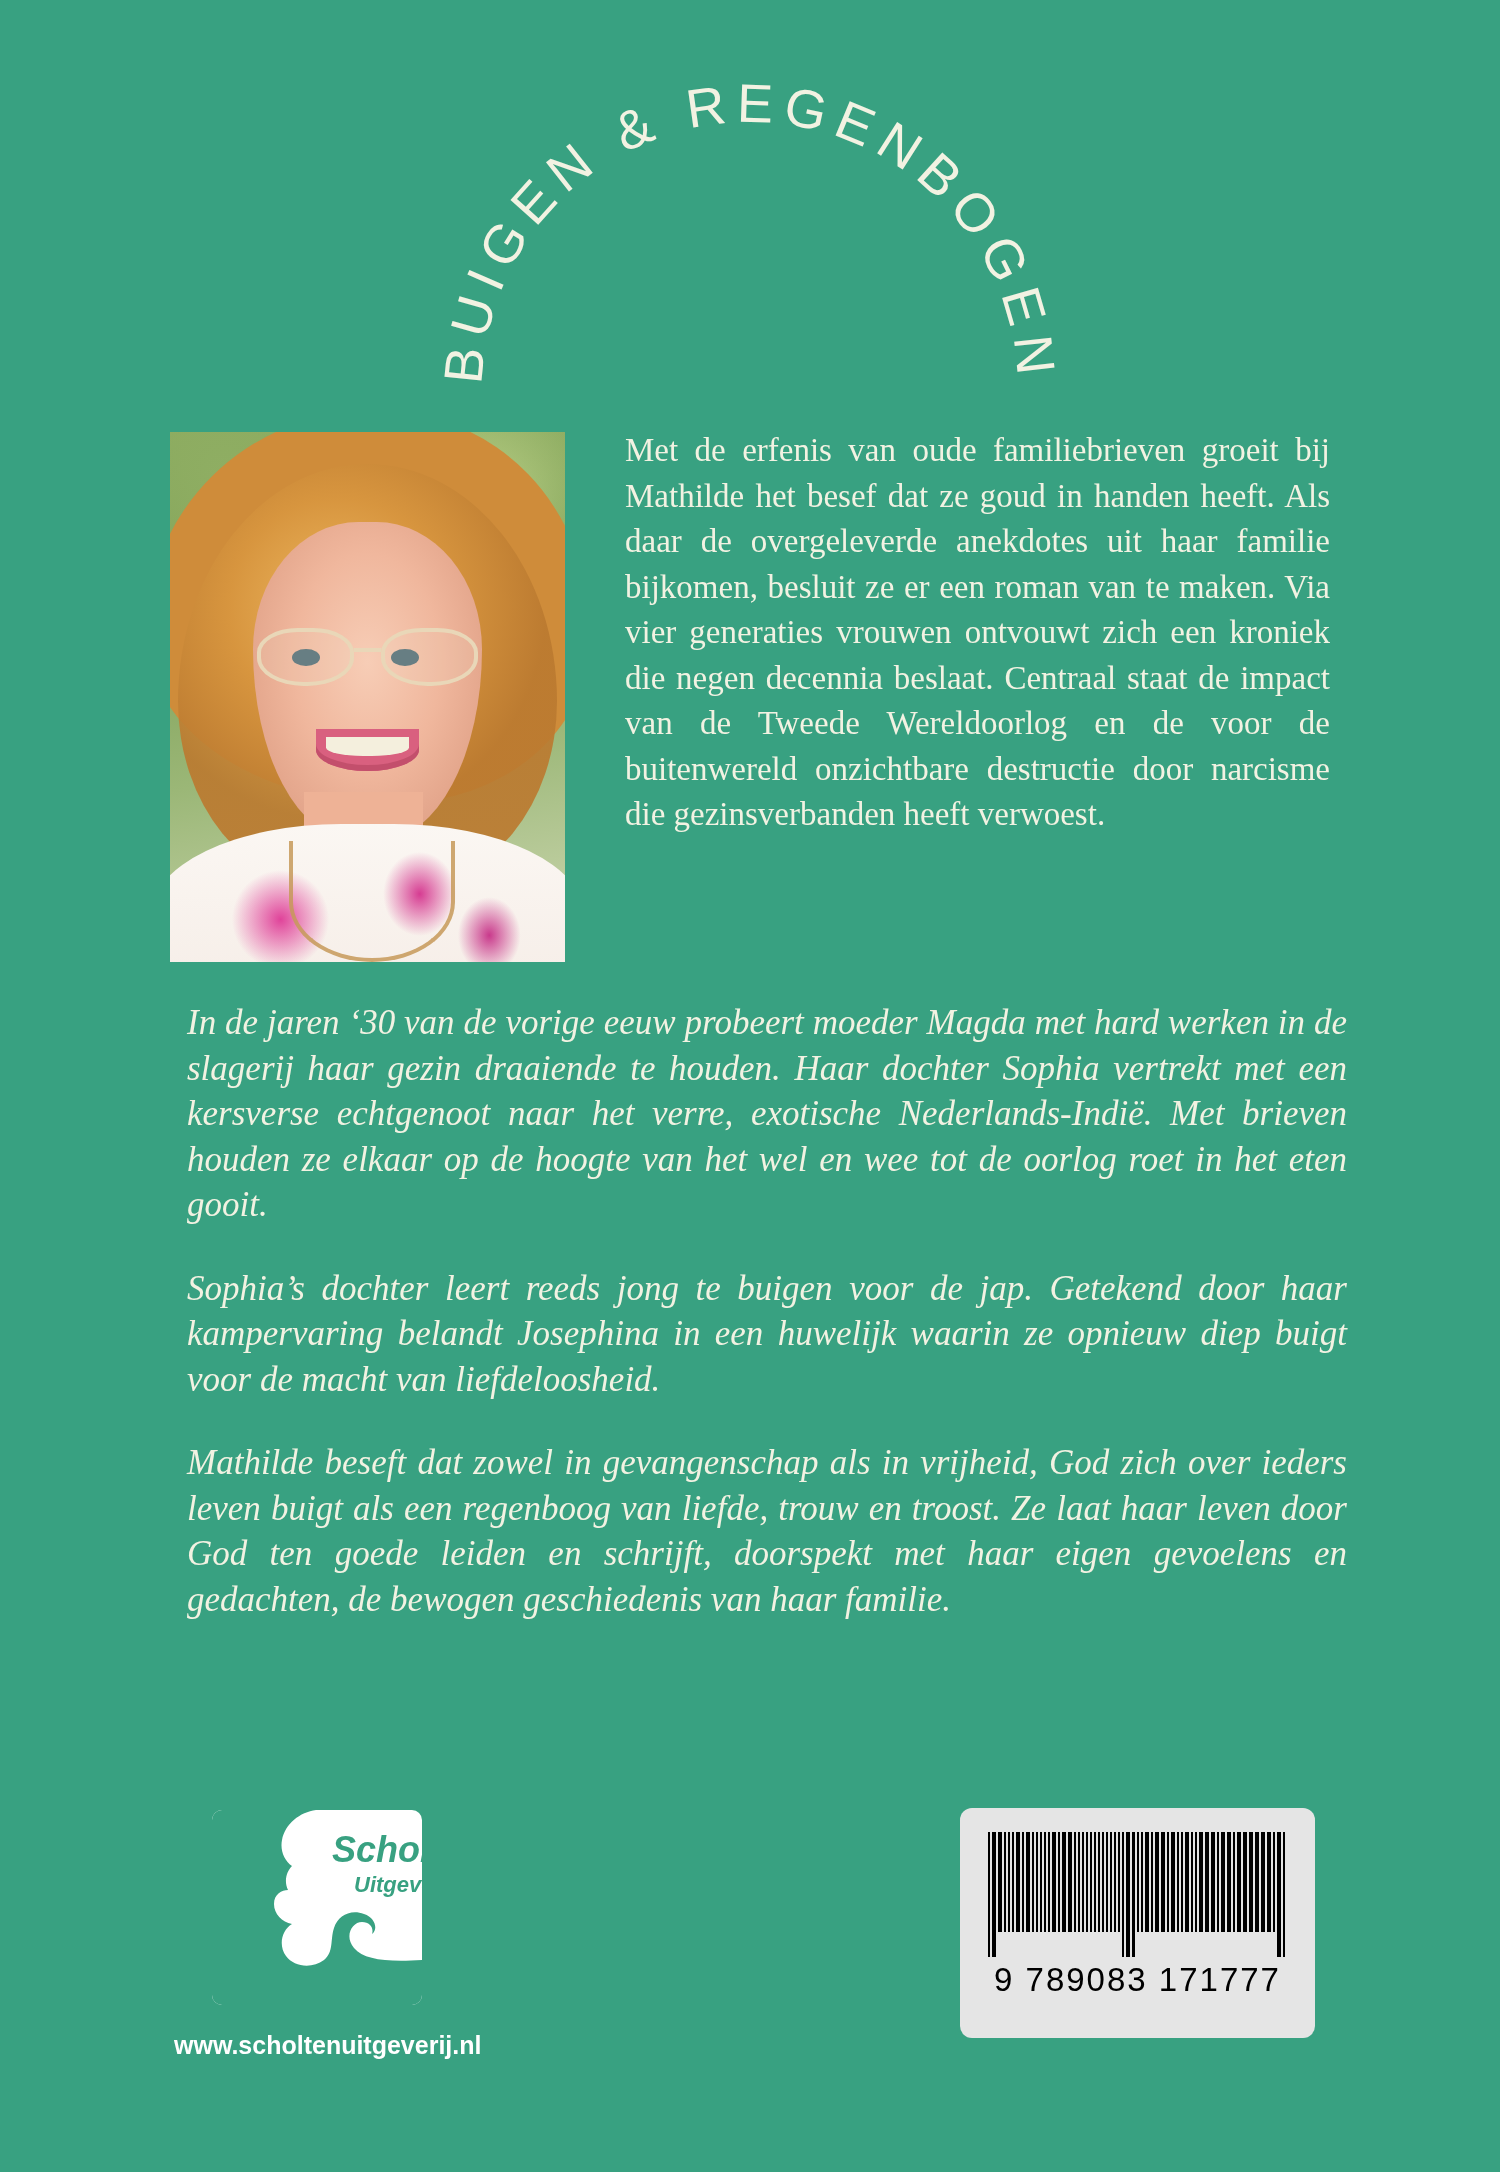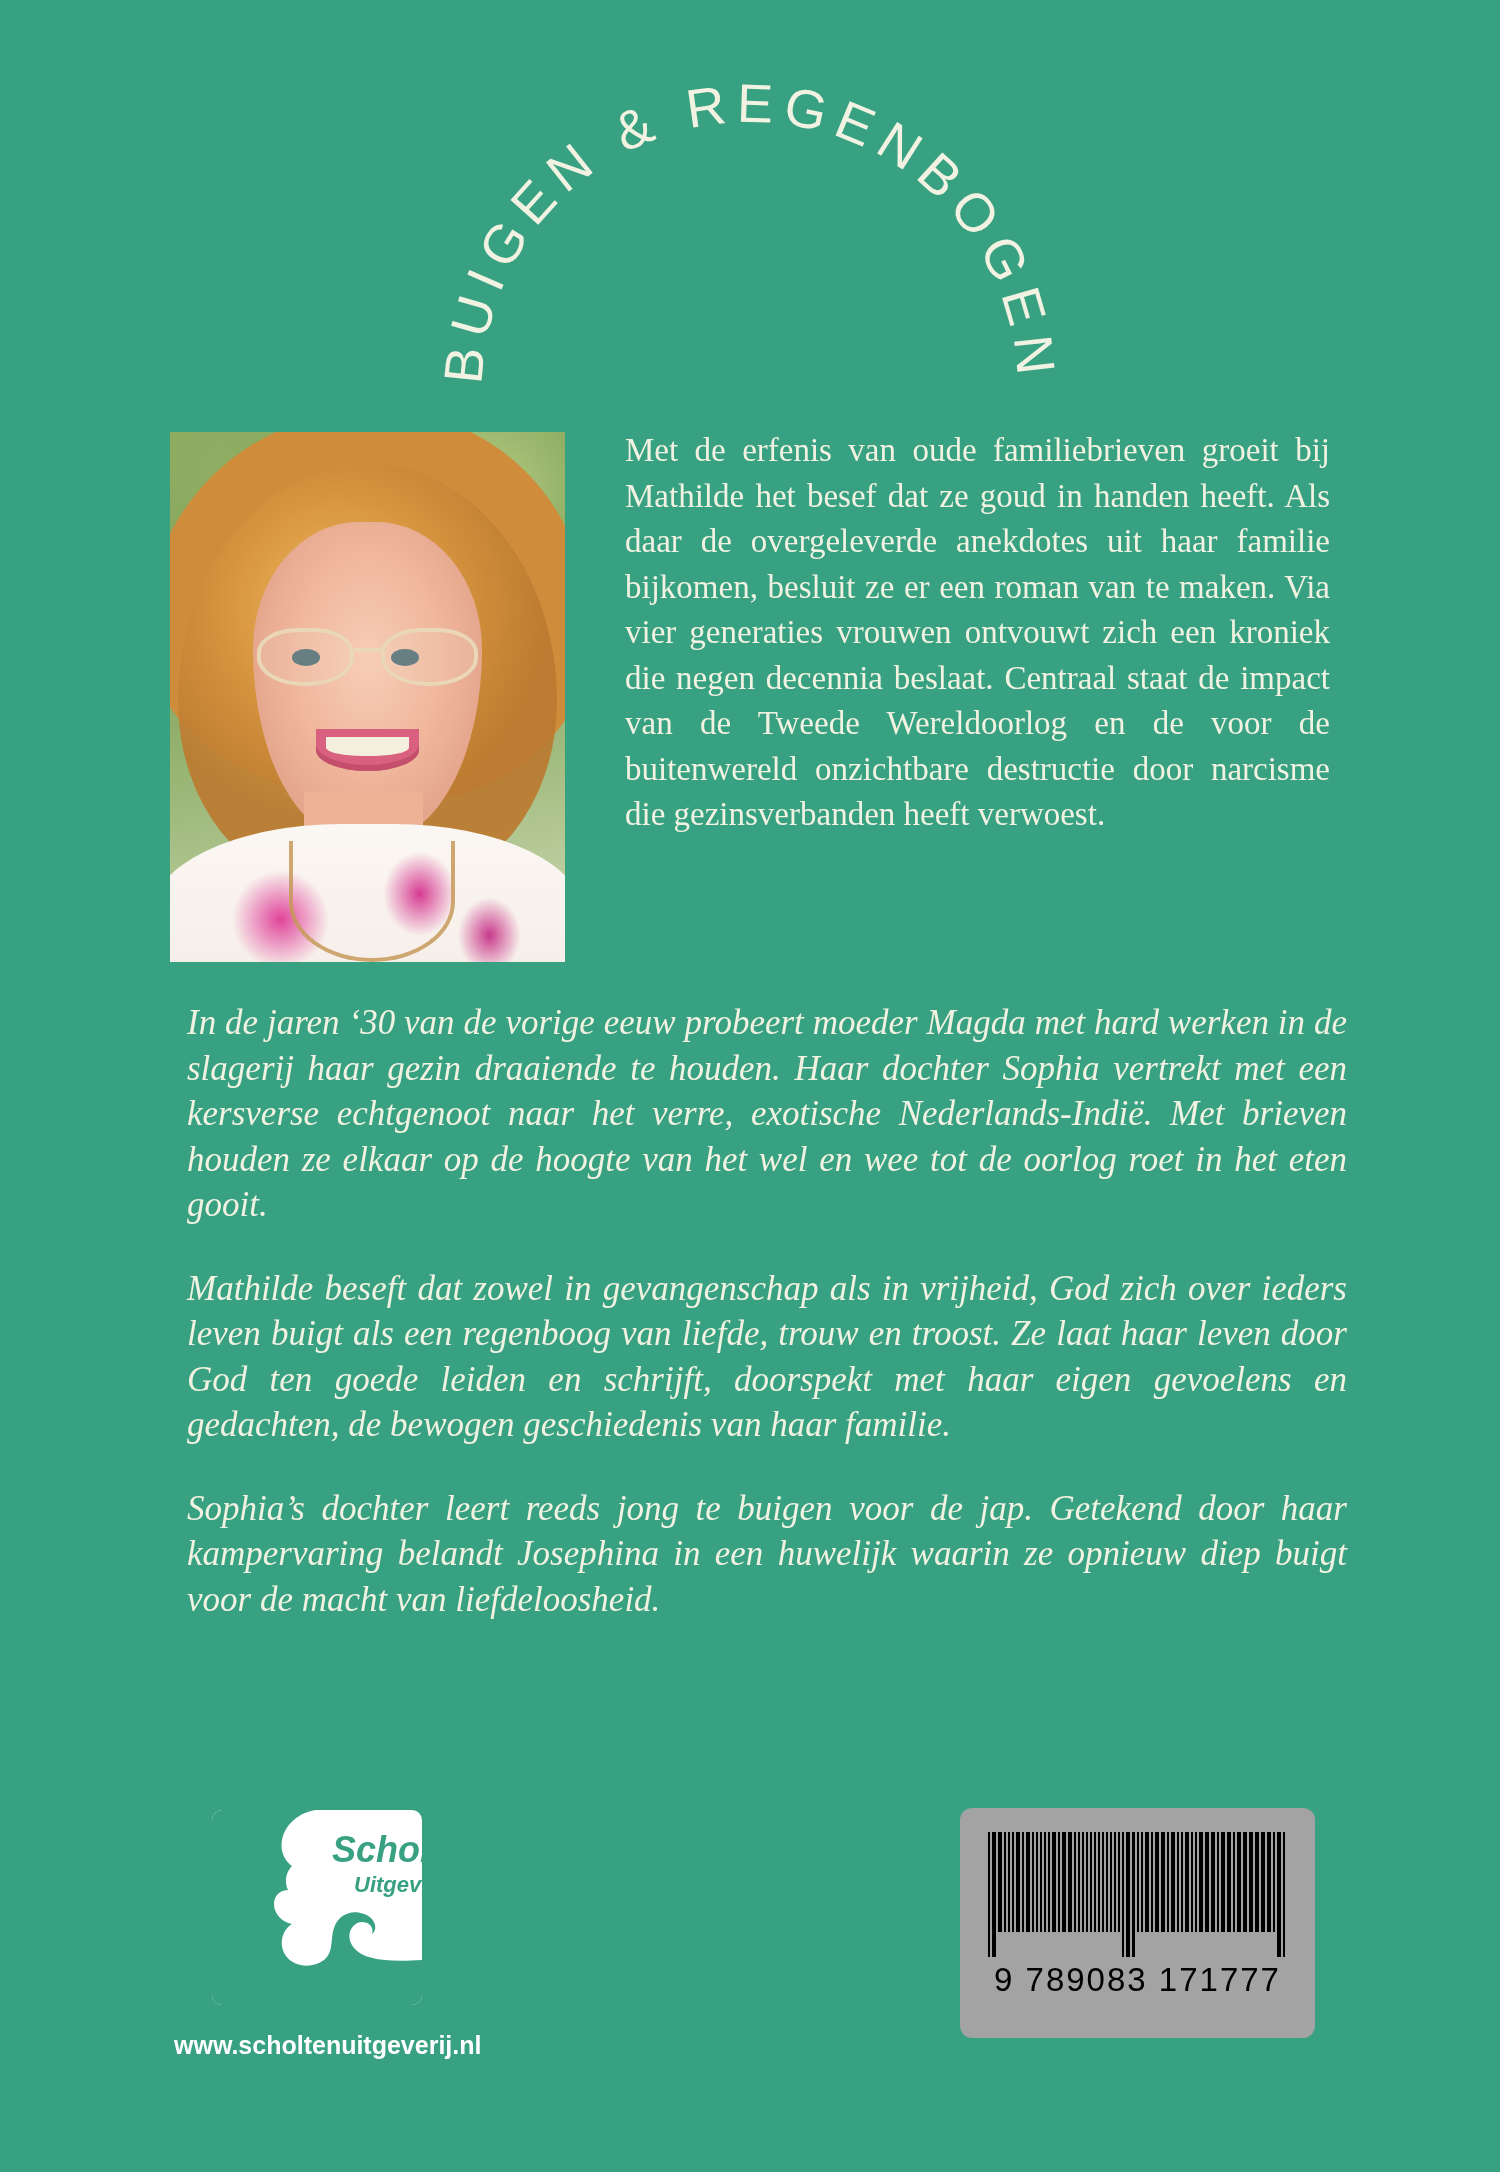--- a/index.html
+++ b/index.html
@@ -245,21 +245,21 @@
     margin-left: -38px;
   }
 
   
   .barcode-card {
     position: absolute;
     left: 960px;
     top: 1808px;
     width: 355px;
     height: 230px;
-    background: #a3a3a3;
+    background: #e5e5e5;
     border-radius: 12px;
     padding: 18px 0 0 0;
     box-sizing: border-box;
   }
   .bars {
     height: 125px;
     margin: 6px 28px 0 28px;
     display: flex;
     align-items: flex-start;
     gap: 0;
@@ -307,22 +307,22 @@
       <div class="smile"></div>
       <div class="teeth"></div>
       <div class="blouse"></div>
       <div class="necklace"></div>
     </div>
     <p class="lead-par">Met de erfenis van oude familiebrieven groeit bij Mathilde het besef dat ze goud in handen heeft. Als daar de overgeleverde anekdotes uit haar familie bijkomen, besluit ze er een roman van te maken. Via vier generaties vrouwen ontvouwt zich een kroniek die negen decennia beslaat. Centraal staat de impact van de Tweede Wereldoorlog en de voor de buitenwereld onzichtbare destructie door narcisme die gezinsverbanden heeft verwoest.</p>
   </div>
 
   <div class="body-block">
     <p class="body-par">In de jaren ‘30 van de vorige eeuw probeert moeder Magda met hard werken in de slagerij haar gezin draaiende te houden. Haar dochter Sophia vertrekt met een kersverse echtgenoot naar het verre, exotische Nederlands-Indië. Met brieven houden ze elkaar op de hoogte van het wel en wee tot de oorlog roet in het eten gooit.</p>
+    <p class="body-par">Sophia’s dochter leert reeds jong te buigen voor de jap. Getekend door haar kampervaring belandt Josephina in een huwelijk waarin ze opnieuw diep buigt voor de macht van liefdeloosheid.</p>
     <p class="body-par">Mathilde beseft dat zowel in gevangenschap als in vrijheid, God zich over ieders leven buigt als een regenboog van liefde, trouw en troost. Ze laat haar leven door God ten goede leiden en schrijft, doorspekt met haar eigen gevoelens en gedachten, de bewogen geschiedenis van haar familie.</p>
-    <p class="body-par">Sophia’s dochter leert reeds jong te buigen voor de jap. Getekend door haar kampervaring belandt Josephina in een huwelijk waarin ze opnieuw diep buigt voor de macht van liefdeloosheid.</p>
   </div>
 
   <div class="publisher">
     <div class="logo-card">
       <svg viewBox="0 0 210 195" xmlns="http://www.w3.org/2000/svg">
 
         <path fill="#38a181" d="M0,0 L0,195 L210,195 L210,150
                  C175,152 152,150 142,138
                  C132,126 140,112 150,112
                  C158,112 162,118 160,124

